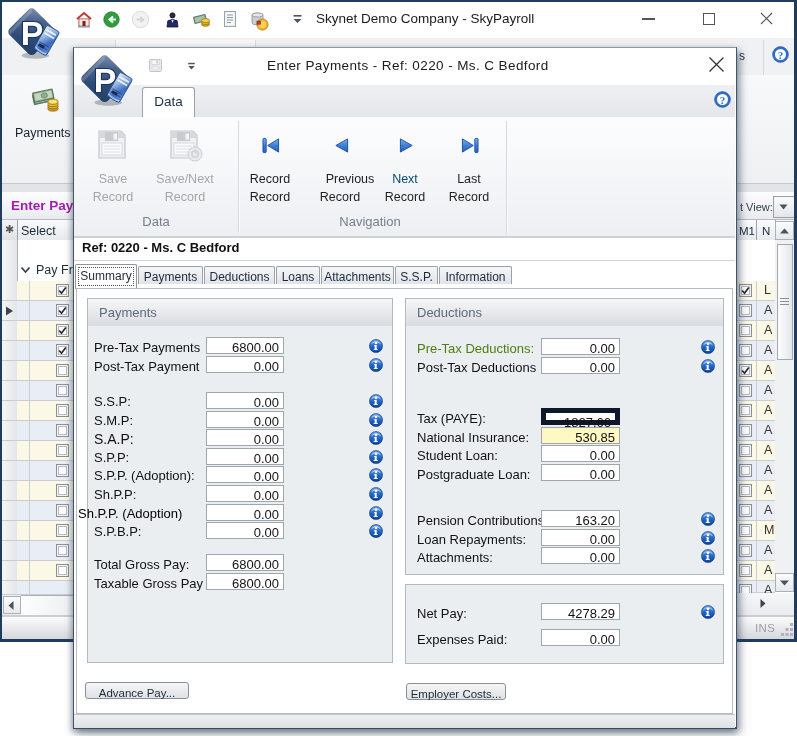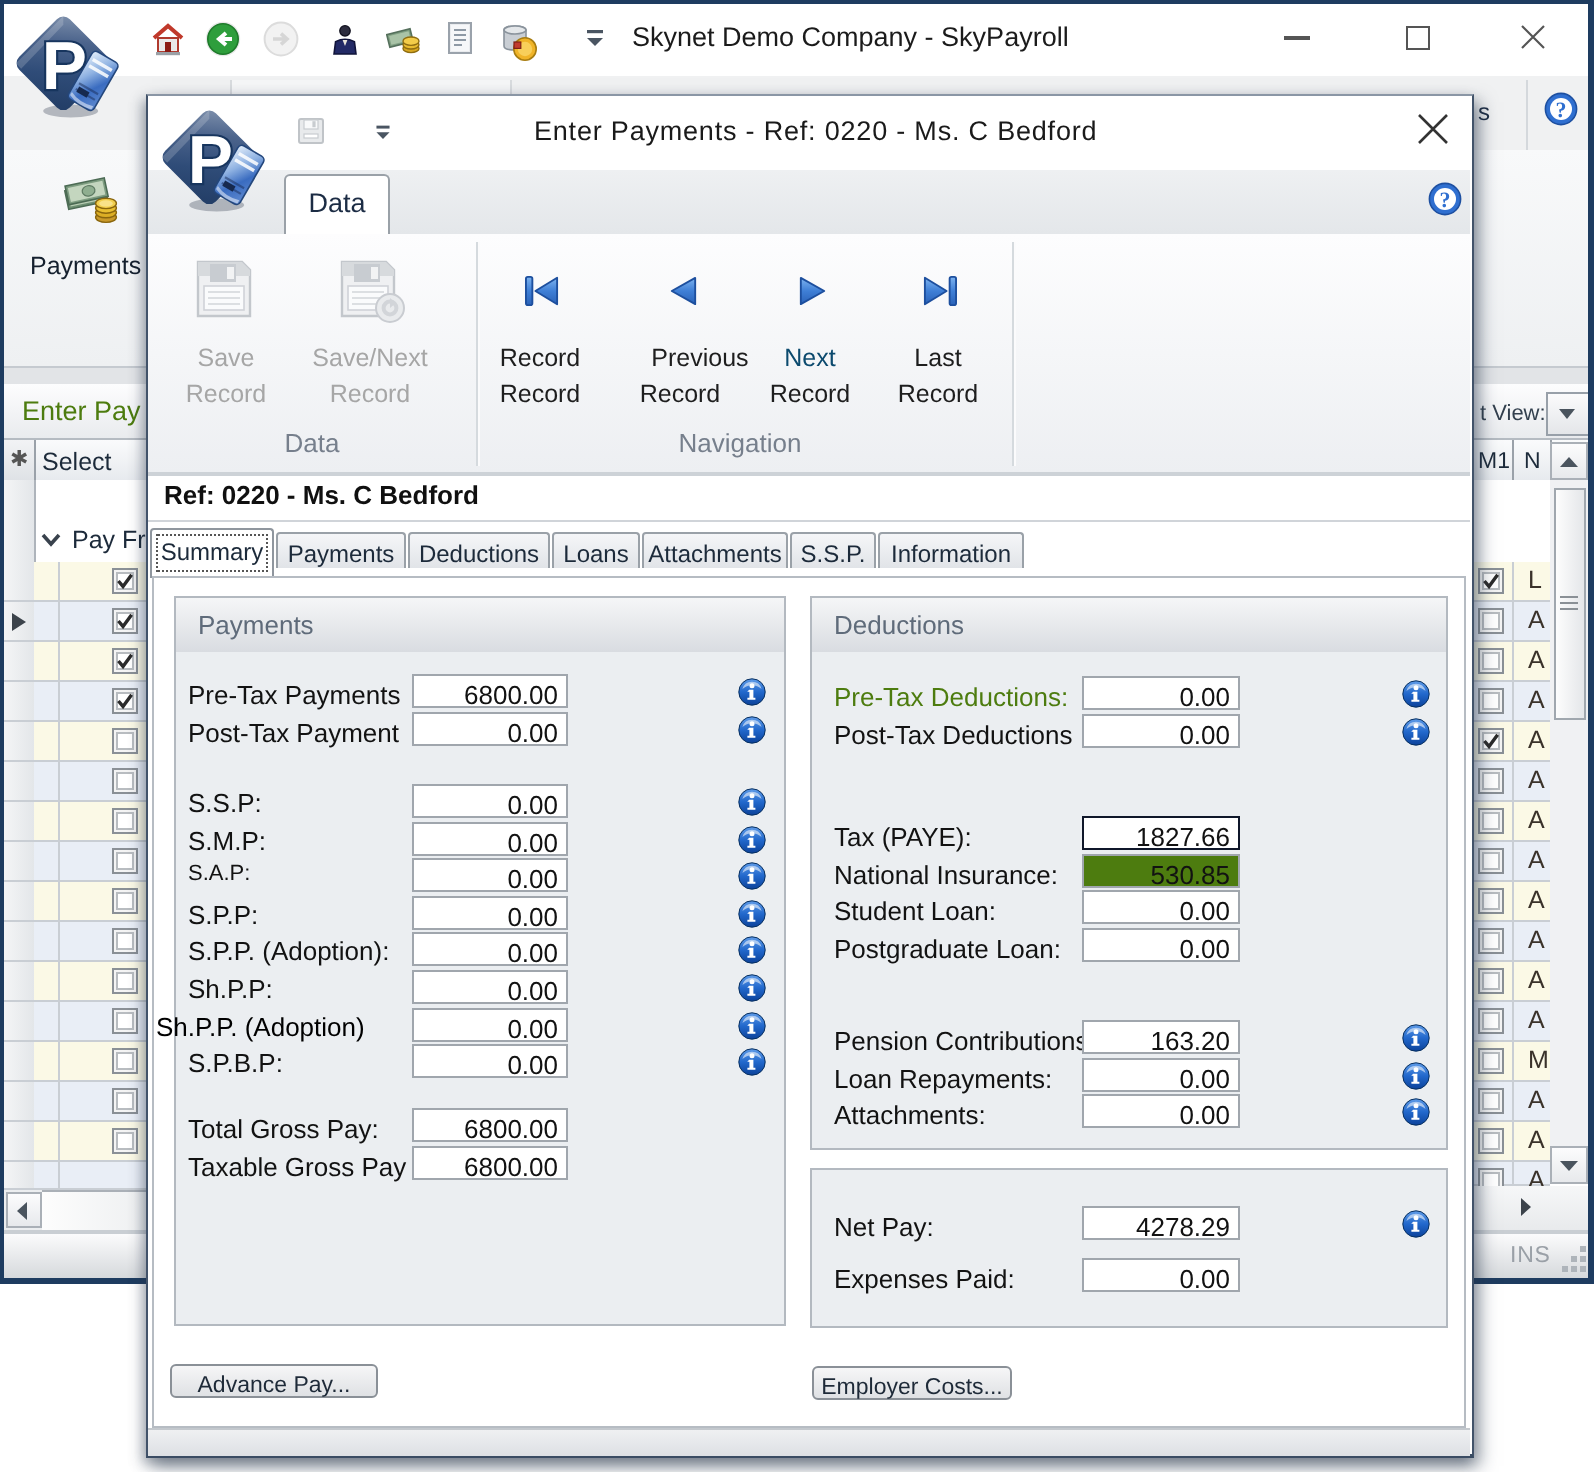--- a/index.html
+++ b/index.html
@@ -85,21 +85,21 @@
 <g>
 <ellipse cx="22" cy="21.6" rx="5.2" ry="2.6" fill="#c9992a" stroke="#8a660d" stroke-width="0.7"></ellipse>
 <ellipse cx="22" cy="19.3" rx="5.2" ry="2.6" fill="#dcae25" stroke="#8a660d" stroke-width="0.7"></ellipse>
 <ellipse cx="22" cy="17" rx="5.2" ry="2.6" fill="#e9bf31" stroke="#8a660d" stroke-width="0.7"></ellipse>
 <ellipse cx="22" cy="14.7" rx="5.2" ry="2.6" fill="#f2cf4e" stroke="#8a660d" stroke-width="0.7"></ellipse>
 <ellipse cx="22" cy="14.7" rx="3.4" ry="1.6" fill="#f9e289"></ellipse>
 </g>
 </svg>
 <div class="a" style="left:15px;top:126px;font-size:12.5px;color:#15202e">Payments</div>
 <div class="a" style="left:2px;top:192px;width:792px;height:27px;background:linear-gradient(#fdfdfe,#e9ebee);border-bottom:1px solid #b5bbc2"></div>
-<div class="a" style="left:11px;top:198px;font-size:13.5px;font-weight:normal;color:#4d7c0f">Enter Pay</div>
+<div class="a" style="left:11px;top:198px;font-size:13.5px;font-weight:bold;color:#a21caf">Enter Pay</div>
 <div class="a" style="left:740px;top:201px;font-size:11px;color:#33404e">t View:</div>
 <div class="a" style="left:773px;top:196px;width:20px;height:20px;background:linear-gradient(#fbfbfc,#e4e6e9);border:1px solid #98a0a9"></div>
 <svg class="a" style="left:778px;top:204px" width="11" height="6">
       <path d="M1.5 0.5 L9.5 0.5 L5.5 5.5 Z" fill="#4a545e"></path>
     </svg>
 <div class="a" style="left:2px;top:220px;width:792px;height:20px;background:linear-gradient(#fafbfc,#e7eaee);border-bottom:1px solid #9aa1a9"></div>
 <div class="a" style="left:2px;top:220px;width:15px;height:20px;background:linear-gradient(#f2f3f5,#dfe2e6);border-right:1px solid #9aa1a9"></div>
 <div class="a" style="left:5px;top:223px;font-size:11px;color:#555">✱</div>
 <div class="a" style="left:21px;top:224px;font-size:12.5px;color:#1c2a3a">Select</div>
 <div class="a" style="left:739px;top:225px;font-size:11.5px;color:#1c2a3a">M1</div>
@@ -549,21 +549,21 @@
 <stop offset="0" stop-color="#5e9be8"></stop>
         <stop offset="0.5" stop-color="#2268cc"></stop>
         <stop offset="1" stop-color="#0c429a"></stop>
 </linearGradient>
     </defs>
 <circle cx="7" cy="7" r="6.6" fill="url(#ii369_412.6)" stroke="#083060" stroke-width="0.5"></circle>
 <path d="M2.2 5.5 A5 5 0 0 1 11.8 5.5 A7 7 0 0 0 2.2 5.5 Z" fill="rgba(255,255,255,0.55)"></path>
 <circle cx="7" cy="3.9" r="1.25" fill="#ffffff"></circle>
 <path d="M5.6 5.9 h2.1 v4 h1 v1 h-4 v-1 h1 v-3 h-1.1 Z" fill="#ffffff"></path>
 </svg>
-<div class="a" style="left:94px;top:431.20000000000005px;font-size:11px;color:#121212">S.A.P:</div>
+<div class="a" style="left:94px;top:431.20000000000005px;font-size:14px;color:#121212">S.A.P:</div>
 <div class="a" style="left:206px;top:429.20000000000005px;width:78px;height:19px;background:#ffffff;border:1px solid #a0a6ad;box-sizing:border-box;font-size:13px;color:#121212;text-align:right;padding:2px 4px 0 0;height:17px">0.00</div>
 <svg class="a" style="left:369px;top:431.20000000000005px" width="14" height="14" viewBox="0 0 14 14">
 <defs>
       <linearGradient id="ii369_431.20000000000005" x1="0" y1="0" x2="0" y2="1">
 <stop offset="0" stop-color="#5e9be8"></stop>
         <stop offset="0.5" stop-color="#2268cc"></stop>
         <stop offset="1" stop-color="#0c429a"></stop>
 </linearGradient>
     </defs>
 <circle cx="7" cy="7" r="6.6" fill="url(#ii369_431.20000000000005)" stroke="#083060" stroke-width="0.5"></circle>
@@ -674,23 +674,23 @@
         <stop offset="0.5" stop-color="#2268cc"></stop>
         <stop offset="1" stop-color="#0c429a"></stop>
 </linearGradient>
     </defs>
 <circle cx="7" cy="7" r="6.6" fill="url(#ii701_359)" stroke="#083060" stroke-width="0.5"></circle>
 <path d="M2.2 5.5 A5 5 0 0 1 11.8 5.5 A7 7 0 0 0 2.2 5.5 Z" fill="rgba(255,255,255,0.55)"></path>
 <circle cx="7" cy="3.9" r="1.25" fill="#ffffff"></circle>
 <path d="M5.6 5.9 h2.1 v4 h1 v1 h-4 v-1 h1 v-3 h-1.1 Z" fill="#ffffff"></path>
 </svg>
 <div class="a" style="left:417px;top:411px;font-size:13px;color:#121212">Tax (PAYE):</div>
-<div class="a" style="left:541px;top:408px;width:79px;height:19px;background:#ffffff;border:1px solid #0f172a;box-sizing:border-box;font-size:13px;color:#121212;text-align:right;padding:2px 4px 0 0;height:17px">1827.66</div>
+<div class="a" style="left:541px;top:408px;width:79px;height:19px;background:#ffffff;border:5px solid #0f172a;box-sizing:border-box;font-size:13px;color:#121212;text-align:right;padding:2px 4px 0 0;height:17px">1827.66</div>
 <div class="a" style="left:417px;top:429.5px;font-size:13px;color:#121212">National Insurance:</div>
-<div class="a" style="left:541px;top:426.5px;width:79px;height:19px;background:#4d7c0f;border:1px solid #a0a6ad;box-sizing:border-box;font-size:13px;color:#121212;text-align:right;padding:2px 4px 0 0;height:17px">530.85</div>
+<div class="a" style="left:541px;top:426.5px;width:79px;height:19px;background:#fef9c3;border:1px solid #a0a6ad;box-sizing:border-box;font-size:13px;color:#121212;text-align:right;padding:2px 4px 0 0;height:17px">530.85</div>
 <div class="a" style="left:417px;top:448px;font-size:13px;color:#121212">Student Loan:</div>
 <div class="a" style="left:541px;top:445px;width:79px;height:19px;background:#ffffff;border:1px solid #a0a6ad;box-sizing:border-box;font-size:13px;color:#121212;text-align:right;padding:2px 4px 0 0;height:17px">0.00</div>
 <div class="a" style="left:417px;top:466.5px;font-size:13px;color:#121212">Postgraduate Loan:</div>
 <div class="a" style="left:541px;top:463.5px;width:79px;height:19px;background:#ffffff;border:1px solid #a0a6ad;box-sizing:border-box;font-size:13px;color:#121212;text-align:right;padding:2px 4px 0 0;height:17px">0.00</div>
 <div class="a" style="left:417px;top:513px;font-size:13px;color:#121212">Pension Contributions</div>
 <div class="a" style="left:541px;top:510px;width:79px;height:19px;background:#ffffff;border:1px solid #a0a6ad;box-sizing:border-box;font-size:13px;color:#121212;text-align:right;padding:2px 4px 0 0;height:17px">163.20</div>
 <svg class="a" style="left:701px;top:512px" width="14" height="14" viewBox="0 0 14 14">
 <defs>
       <linearGradient id="ii701_512" x1="0" y1="0" x2="0" y2="1">
 <stop offset="0" stop-color="#5e9be8"></stop>

